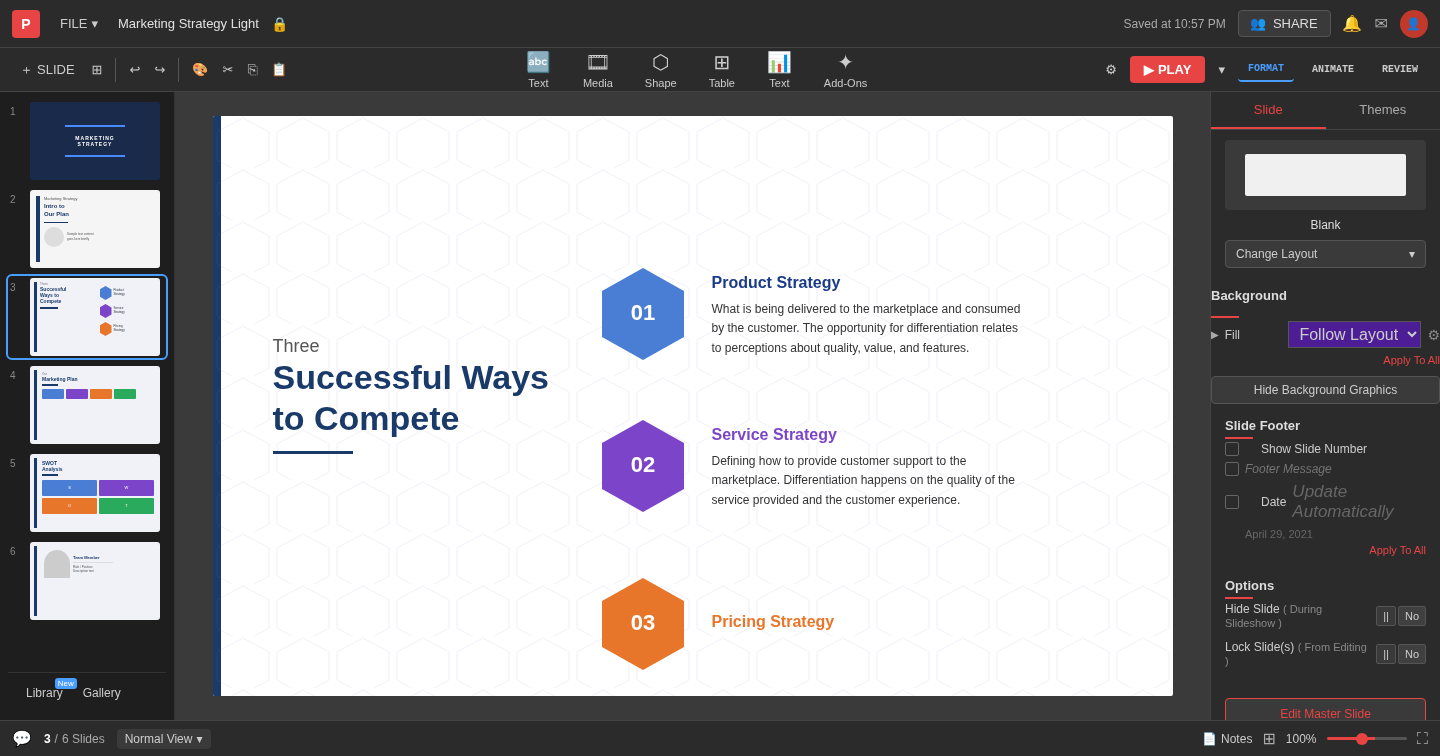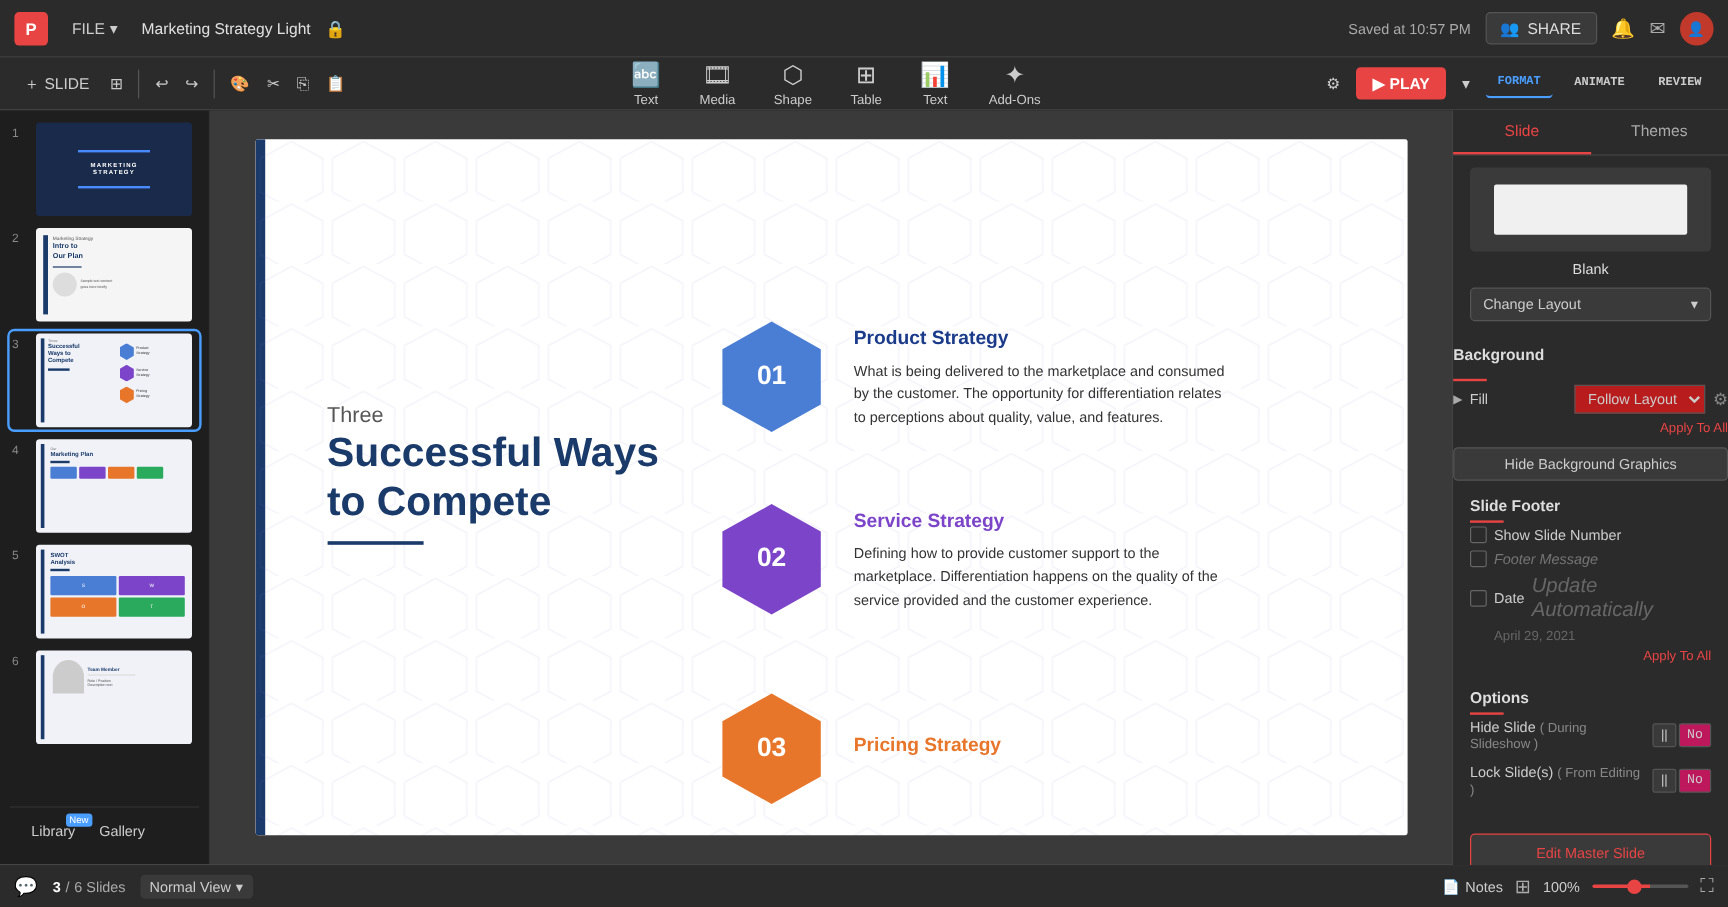--- a/index.html
+++ b/index.html
@@ -76,39 +76,39 @@
     .format-section { padding: 10px 14px; }
     .layout-preview { width: 100%; height: 70px; background: #3a3a3a; border-radius: 4px; display: flex; align-items: center; justify-content: center; margin-bottom: 8px; }
     .layout-preview-inner { width: 80%; height: 60%; background: #f0f0f0; border-radius: 2px; }
     .change-layout-btn { width: 100%; background: #3a3a3a; border: 1px solid #555; border-radius: 4px; color: #ccc; padding: 6px 10px; font-size: 12px; cursor: pointer; display: flex; align-items: center; justify-content: space-between; margin-bottom: 10px; }
 
     .section-title { color: #ddd; font-size: 13px; font-weight: 600; margin-bottom: 10px; }
 
     .fill-row { display: flex; align-items: center; gap: 6px; margin-bottom: 6px; }
     .fill-arrow { color: #aaa; font-size: 10px; cursor: pointer; }
     .fill-label { color: #ccc; font-size: 12px; flex: 1; }
-    .fill-select { background: #b91c1c; border: 1px solid #555; color: #ccc; font-size: 12px; padding: 3px 6px; border-radius: 0; flex: 1; }
+    .fill-select { background: #4c1d95; border: 1px solid #555; color: #ccc; font-size: 16px; padding: 3px 6px; border-radius: 0; flex: 1; }
     .fill-gear { color: #888; font-size: 14px; cursor: pointer; margin-left: auto; }
     .apply-all { color: #e84444; font-size: 11px; cursor: pointer; text-align: right; display: block; margin-bottom: 10px; }
 
     .hide-bg-btn { width: 100%; background: #3a3a3a; border: 1px solid #555; border-radius: 4px; color: #ccc; padding: 6px 10px; font-size: 12px; cursor: pointer; text-align: center; margin-bottom: 12px; }
 
     .slide-footer-section { padding: 0 14px 10px; }
     .footer-row { display: flex; align-items: center; gap: 6px; margin-bottom: 6px; }
     .checkbox { width: 14px; height: 14px; border: 1px solid #666; border-radius: 2px; background: transparent; flex-shrink: 0; }
-    .footer-label { color: #ccc; font-size: 12px; }
+    .footer-label { color: #ccc; font-size: 12px; margin-left: 16px; }
     .footer-input { background: transparent; border: none; color: #666; font-size: 12px; flex: 1; font-style: italic; outline: none; }
 
     .options-section { padding: 0 14px 10px; }
     .option-row { display: flex; align-items: center; gap: 6px; margin-bottom: 10px; }
     .option-label { color: #ccc; font-size: 12px; flex: 1; }
     .option-sub { color: #888; font-size: 11px; }
     .toggle-group { display: flex; gap: 2px; }
     .toggle-btn { background: #3a3a3a; border: 1px solid #555; color: #ccc; padding: 3px 6px; font-size: 11px; cursor: pointer; border-radius: 2px; }
-    .toggle-btn.active { background: #be185d; font-family: Liberation Mono, monospace; }
+    .toggle-btn.active { background: #404040; }
 
     .edit-master-btn { margin: 10px 14px; width: calc(100% - 28px); background: #3a3a3a; border: 1px solid #e84444; border-radius: 4px; color: #e84444; padding: 8px; font-size: 12px; cursor: pointer; text-align: center; }
 
     
     .bottom-bar { display: flex; align-items: center; background: #2b2b2b; height: 36px; border-top: 1px solid #444; padding: 0 12px; gap: 12px; }
     .chat-icon { color: #aaa; font-size: 16px; cursor: pointer; }
     .slide-count { color: #aaa; font-size: 12px; display: flex; align-items: center; gap: 4px; }
     .slide-count-current { color: #fff; font-weight: 600; }
     .view-select { display: flex; align-items: center; gap: 4px; color: #ccc; font-size: 12px; cursor: pointer; background: #3a3a3a; border-radius: 4px; padding: 3px 8px; }
     .right-bottom { margin-left: auto; display: flex; align-items: center; gap: 10px; }

